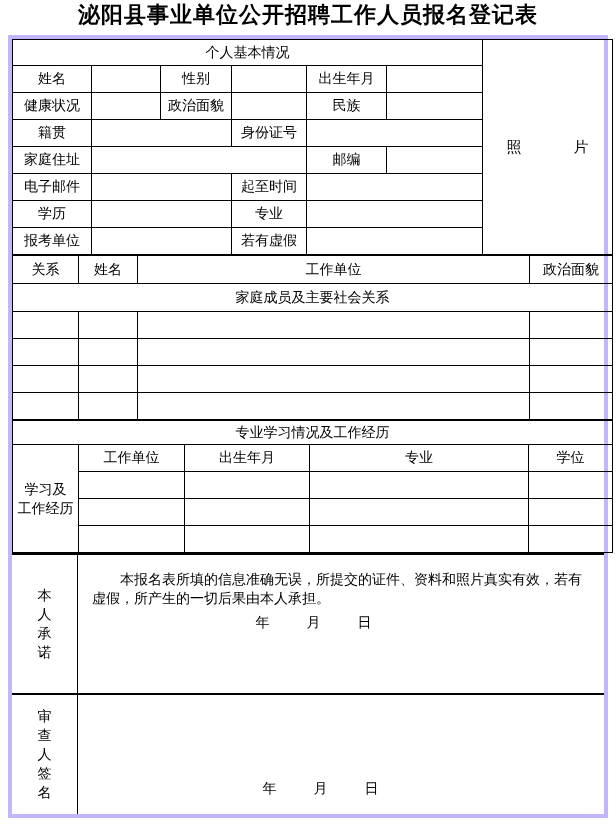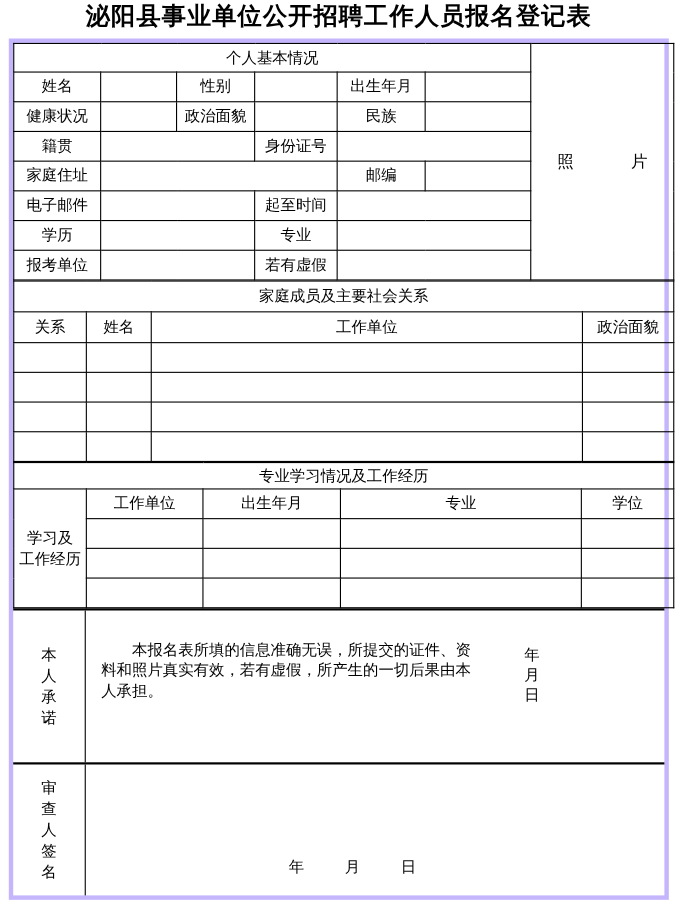--- a/index.html
+++ b/index.html
@@ -54,22 +54,22 @@
     border-right: 1px solid #000;
     display: flex; flex-direction: column;
     justify-content: center; align-items: center;
     font-size: 14px; line-height: 19px;
     flex-shrink: 0;
   }
   .promise-sec { height: 140px; }
   .review-sec { height: 121px; }
   .promise-content {
     flex: 1;
-    display: flex; flex-direction: row;
-    padding: 26px 14px 10px 14px;
+    display: flex; flex-direction: column;
+    padding: 15px 14px 10px 14px;
     font-size: 14px;
   }
   .promise-text {
     text-indent: 2em;
     text-align: left;
     line-height: 19px;
   }
   .signer-line {
     margin-top: 28px;
     text-align: left;
@@ -167,27 +167,27 @@
 
   <table class="t2">
     <colgroup>
       <col style="width:66px">
         <col style="width:59px">
         <col style="width:392px">
         <col style="width:83px">
     </colgroup>
     <tbody>
         <tr>
-      <td colspan="4" class="hdr">家庭成员及主要社会关系</td>
-    </tr>
-    <tr>
       <td class="hdr">关系</td>
       <td class="hdr">姓名</td>
       <td class="hdr">工作单位</td>
       <td class="hdr">政治面貌</td>
+    </tr>
+    <tr>
+      <td colspan="4" class="hdr">家庭成员及主要社会关系</td>
     </tr>
     <tr>
       <td></td>
       <td></td>
       <td></td>
       <td></td>
     </tr>
     <tr>
       <td></td>
       <td></td>

